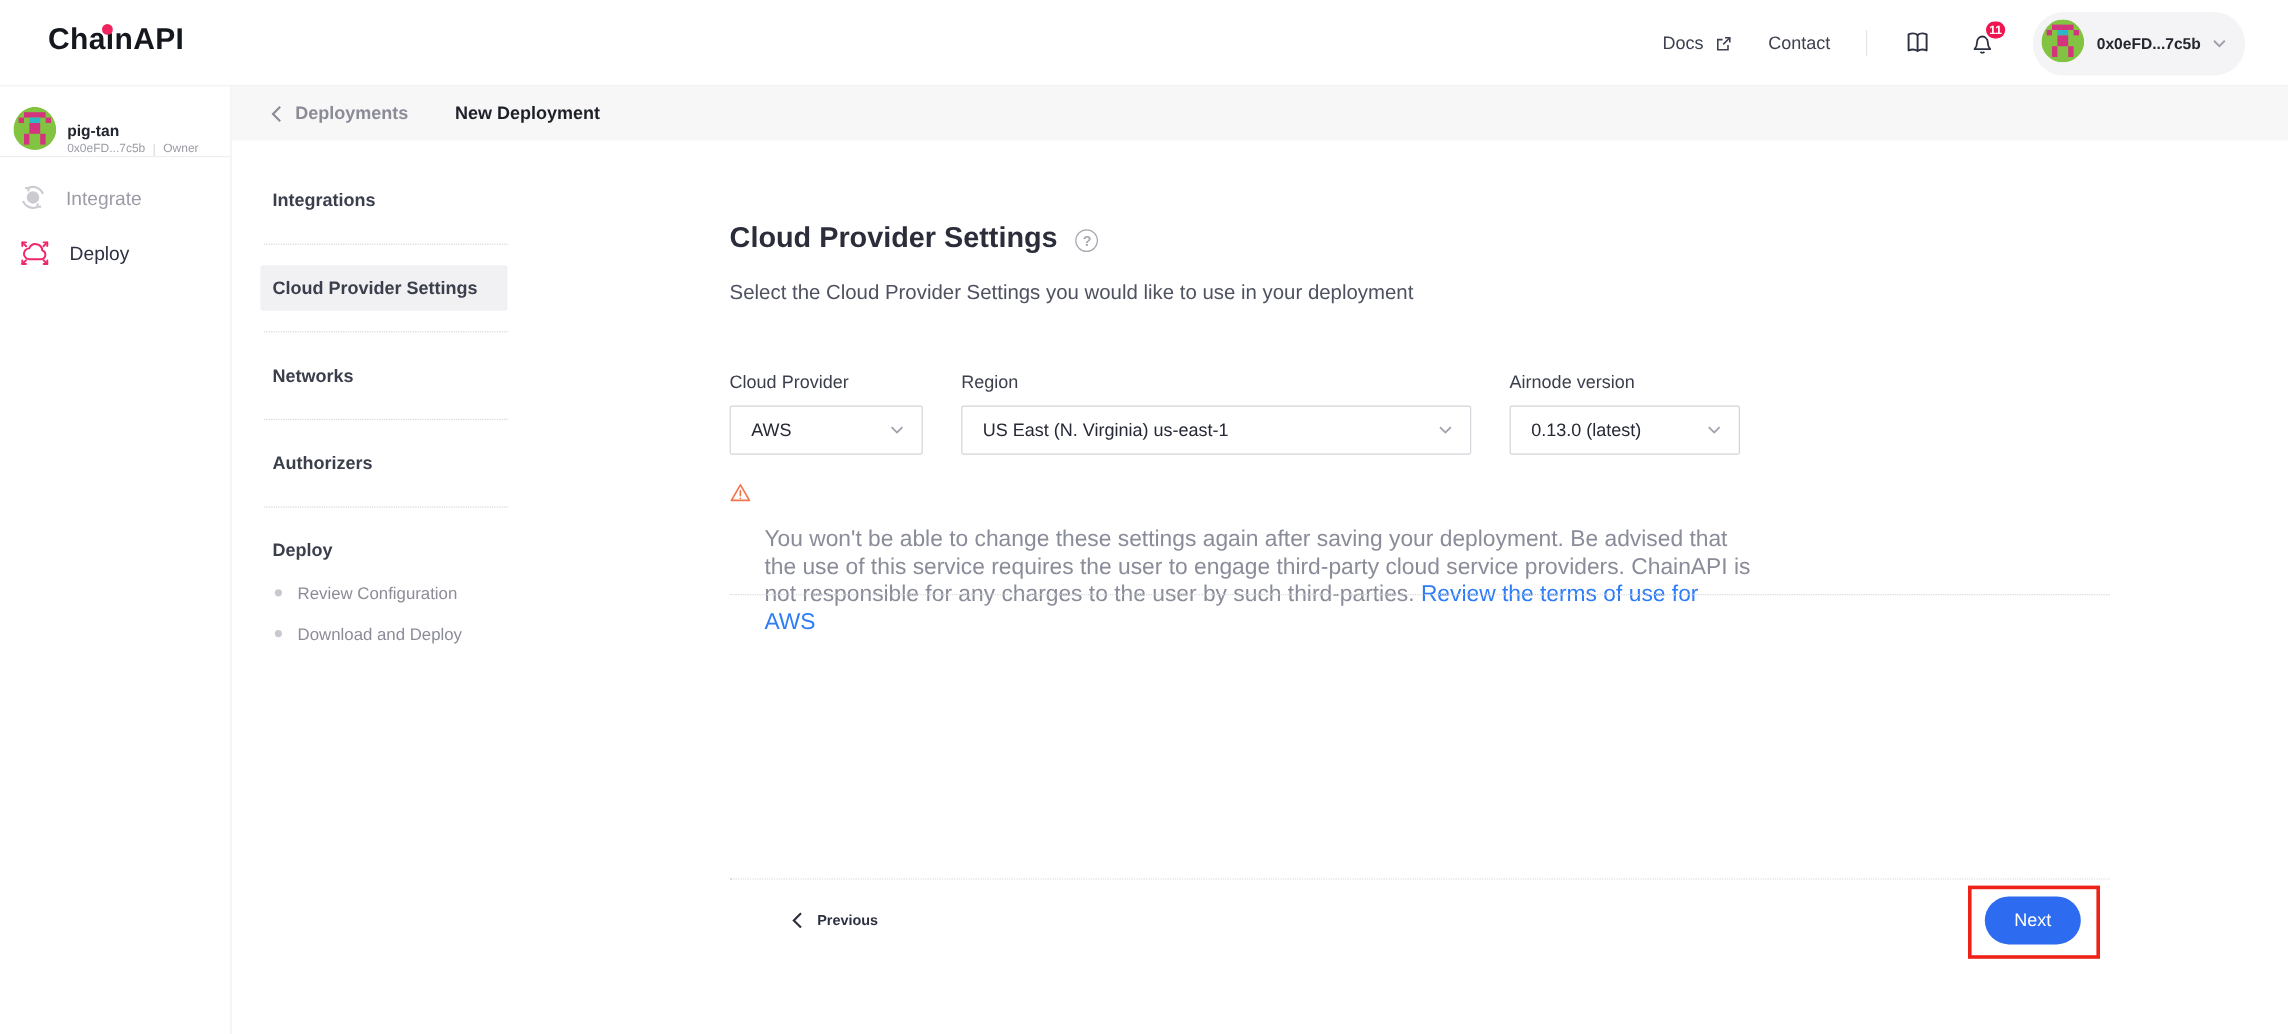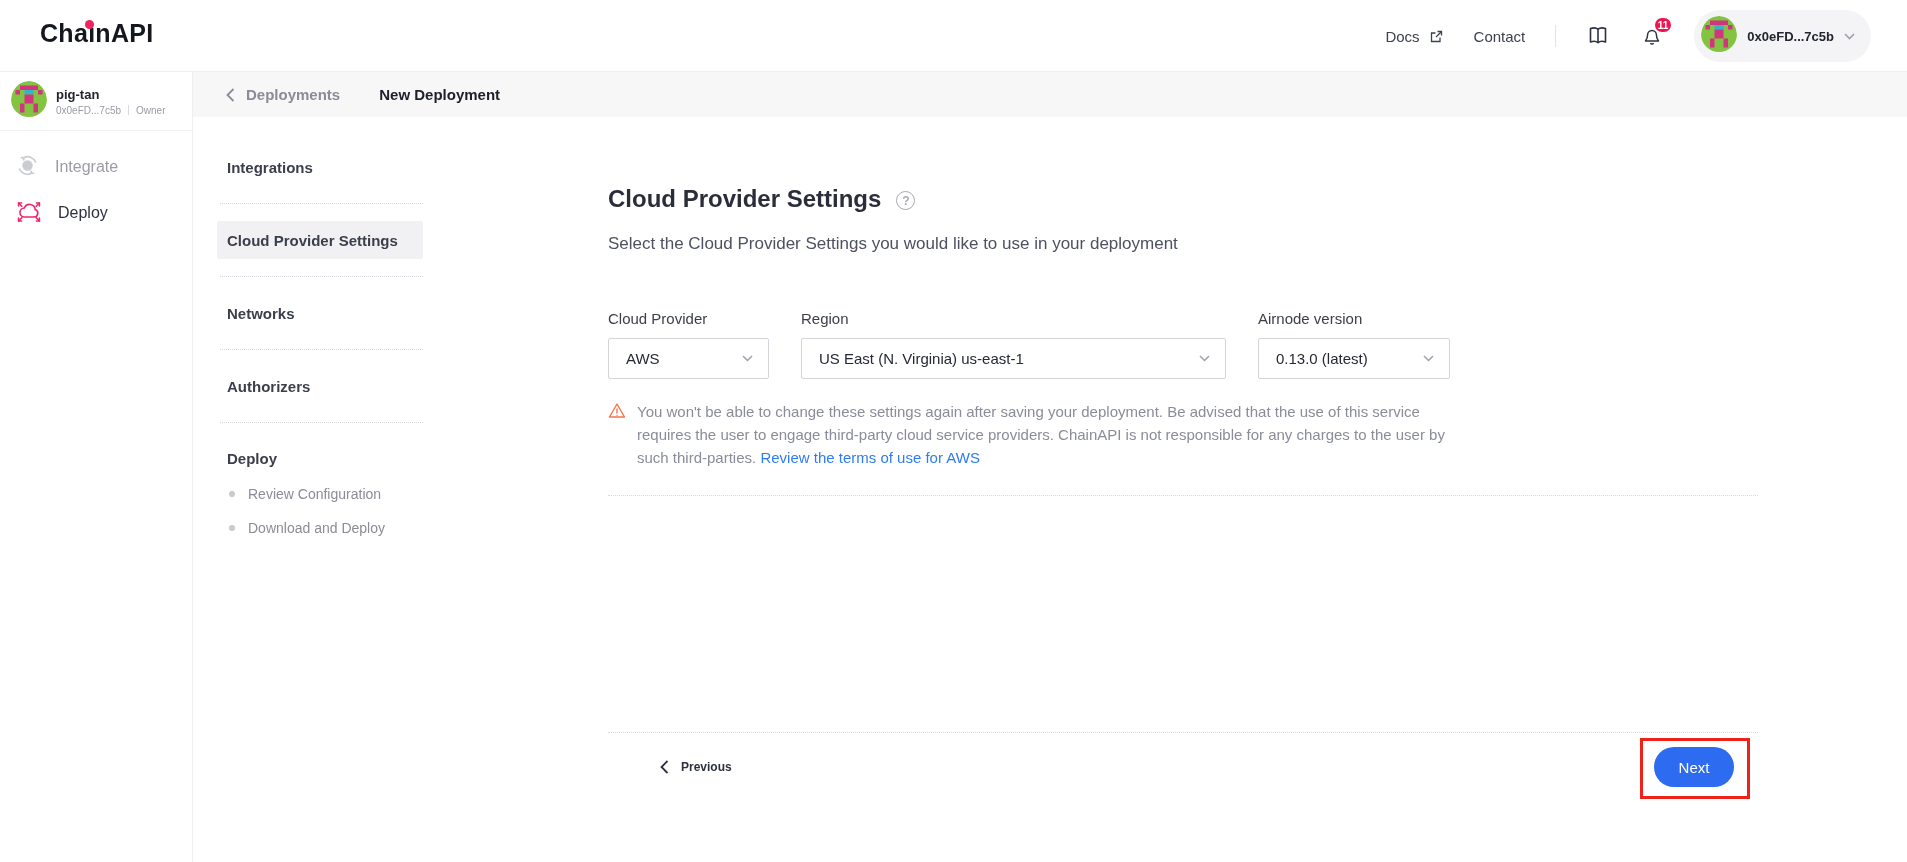--- a/index.html
+++ b/index.html
@@ -21,21 +21,21 @@
   .bell-wrap { position:relative;text-align:center; }
   .badge { position:absolute; top:-8px; right:-9px; min-width:18px; height:18px; padding:0 3px; border-radius:9px;
            background:#ef1550; border:2px solid #fff; color:#fff; font-size:10px; font-weight:700;
            display:flex; align-items:center; justify-content:center; }
   .account-pill { display:flex; align-items:center; gap:10px; background:#f4f4f6; border-radius:26px; padding:6px 16px 6px 7px; cursor:pointer; }
   .account-pill .addr { font-size:13px; font-weight:700; color:#23252f; }
   .avatar { border-radius:50%; overflow:hidden; display:block; }
 
   
   .sidebar { position:absolute; top:72px; left:0; width:193px; height:790px; background:#fff; border-right:1px solid #efeff2; z-index:5; }
-  .team { height:59px; border-bottom:1px solid #efeff2; display:flex; align-items:center; padding:0 11px; gap:9px; }
+  .team { height:59px; border-bottom:1px solid #efeff2; display:flex; align-items:flex-end; padding:0 11px; gap:9px; }
   .team-name { font-size:13px; font-weight:700; color:#23252f; line-height:16px; }
   .team-meta { display:flex; align-items:center; gap:7px; margin-top:2px; }
   .team-meta .t-addr, .team-meta .t-role { font-size:10px; color:#9a9ba5; }
   .team-meta .t-sep { width:1px; height:10px; background:#d9d9df; }
   .side-item { display:flex; align-items:center; gap:14px; padding:0 14px; height:46px; cursor:pointer; }
   .side-item.first { margin-top:13px; }
   .side-item .lbl { font-size:16px; }
   .side-item.inactive .lbl { color:#9b9ca7; }
   .side-item.active .lbl { color:#2d3040; }
 
@@ -68,21 +68,21 @@
   .field-label { display:block; font-size:15px; color:#3b3f4c; margin-bottom:11px; }
   .select { height:41px; border:1px solid #d4d4da; border-radius:2px; background:#fff; display:flex; align-items:center;
             justify-content:space-between; padding:0 15px 0 17px; font-size:15px; color:#262935; cursor:pointer; }
   .select .sv { white-space:nowrap; }
   .w-provider { width:161px;text-align:right; }
   .w-region  { width:425px; }
   .w-version { width:192px; }
 
   .warning { position:absolute; top:283px; left:0; display:flex; gap:11px; width:880px; }
   .warning-icon { flex:none; margin-top:2px; }
-  .warning-text { font-size:15px; line-height:23px; color:#8a8d99; width:825px; }
+  .warning-text { font-size:19px; line-height:23px; color:#8a8d99; width:825px;margin-top:38px; }
   .warning-link { color:#2e7cf6; cursor:pointer; }
 
   .divider-dotted { position:absolute; left:0; width:1150px; border-top:1px dotted #d8d8dd; height:0; }
   .div-1 { top:378px; }
   .div-2 { top:615px; }
 
   .footer-row { position:absolute; top:630px; left:0; width:1150px; height:40px; display:flex; align-items:center; justify-content:space-between; }
   .prev-link { margin-left:52px; display:flex; align-items:center; gap:12px; cursor:pointer; }
   .prev-link .p-lbl { font-size:12px; font-weight:700; color:#2d3040; }
   .next-btn { width:80px; height:40px; border:none; border-radius:20px; background:#2d6bf0; color:#fff; font-size:15px;

